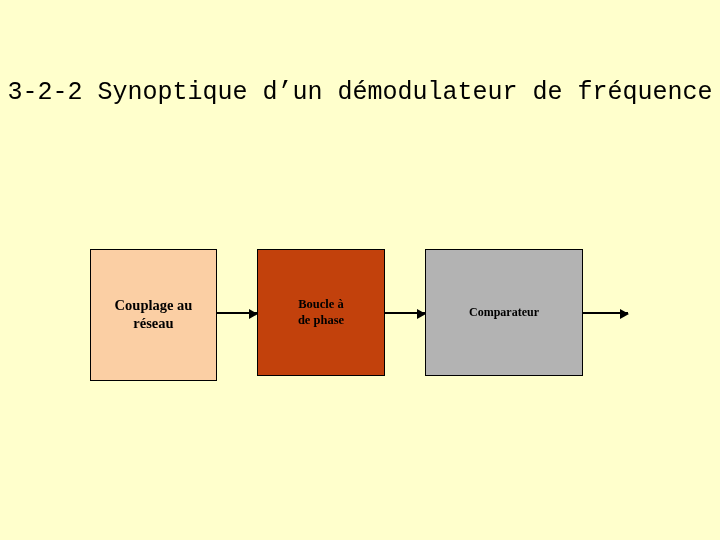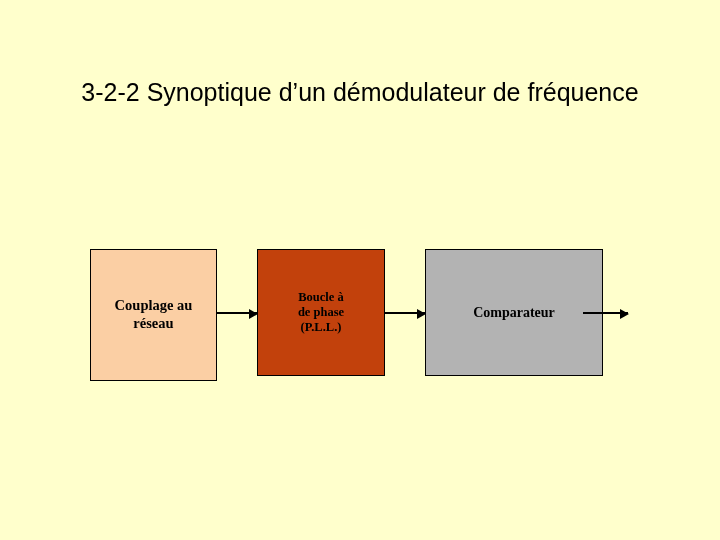--- a/index.html
+++ b/index.html
@@ -17,21 +17,21 @@
   .slide {
     position: absolute;
     inset: 0;
   }
   .title {
     position: absolute;
     left: 0;
     top: 78px;
     width: 720px;
     text-align: center;
-    font-family: Liberation Sans, sans-serif;
+    font-family: Liberation Mono, monospace;
     font-size: 25px;
     color: #000000;
     letter-spacing: 0px;
     white-space: nowrap;
   }
   .diagram {
     position: absolute;
     left: 0;
     top: 0;
     width: 720px;
@@ -67,25 +67,25 @@
     width: 128px;
     height: 127px;
     background: #c2410c;
     font-family: "Liberation Serif", serif;
     font-size: 12.5px;
     font-weight: bold;
   }
   #box-2 {
     left: 425px;
     top: 249px;
-    width: 178px;
+    width: 158px;
     height: 127px;
     background: #b3b3b3;
     font-family: "Liberation Serif", serif;
-    font-size: 14px;
+    font-size: 12px;
     font-weight: bold;
   }
   .arrow {
     position: absolute;
     height: 0;
     border-top: 2px solid #000000;
   }
   .arrow::after {
     content: "";
     position: absolute;
@@ -114,21 +114,20 @@
       <div class="box-inner">
         <div>Couplage au</div>
         <div>réseau</div>
       </div>
     </div>
 
     <div class="box" id="box-1">
       <div class="box-inner">
         <div>Boucle à</div>
         <div>de phase</div>
-        <div>(P.L.L.)</div>
       </div>
     </div>
 
     <div class="box" id="box-2">
       <div class="box-inner">
         <div>Comparateur</div>
       </div>
     </div>
 
     <div class="arrow" id="arrow-0"></div>

